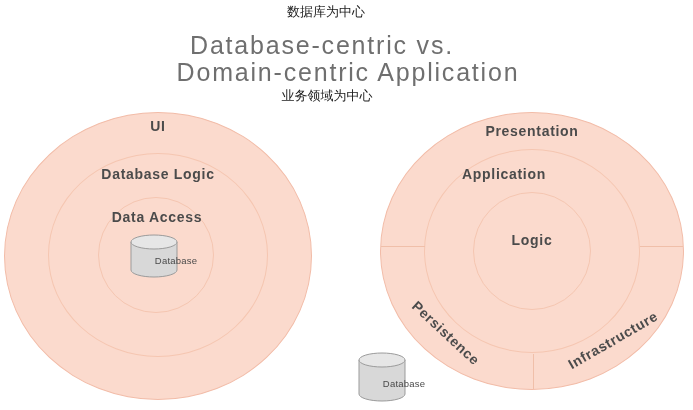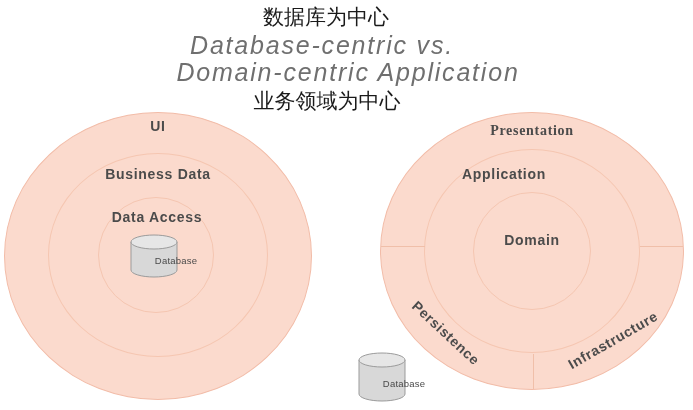--- a/index.html
+++ b/index.html
@@ -6,35 +6,34 @@
   body{
     width:693px;height:410px;position:relative;overflow:hidden;
     background:#ffffff;
     font-family:"Liberation Sans", sans-serif;
   }
 
   
   .cn-note{
     position:absolute;
     transform:translateX(-50%);
-    font-size:21px;
+    font-size:13px;
     color:#1a1a1a;
     white-space:nowrap;
     font-family:"Liberation Sans", sans-serif;
   }
 
   
   .title-line{
     position:absolute;
     transform:translateX(-50%);
     font-size:25px;
     letter-spacing:1.8px;
     color:#6f6f6f;
     white-space:nowrap;
-    font-style:italic;
   }
 
   
   .ring{
     position:absolute;
     border-radius:50%;
     box-sizing:border-box;
   }
   .ring.outer{
     background:#fbdacd;
@@ -89,44 +88,44 @@
 <div class="title-line" style="left:348px; top:58px;">Domain-centric Application</div>
 
 <div class="cn-note" style="left:327px; top:87px;font-family:Liberation Serif, serif;">业务领域为中心</div>
 
 <div>
   <div class="ring outer" style="left:4px; top:112px; width:308px; height:288px;"></div>
   <div class="ring inner" style="left:48px; top:153px; width:220px; height:204px;"></div>
   <div class="ring inner" style="left:98px; top:197px; width:116px; height:116px;"></div>
 
   <div class="ring-label" style="left:158px; top:126px;">UI</div>
-  <div class="ring-label" style="left:158px; top:174px;">Business Data</div>
+  <div class="ring-label" style="left:158px; top:174px;">Database Logic</div>
   <div class="ring-label" style="left:157px; top:217px;text-align:center;">Data Access</div>
 
   <div class="cyl" style="left:130px; top:234px; width:48px; height:44px;">
     <svg width="48" height="44" viewBox="0 0 48 44">
       <path d="M1,8 L1,36 A23,7 0 0 0 47,36 L47,8" fill="#d8d8d8" stroke="#9b9b9b" stroke-width="1"></path>
       <ellipse cx="24" cy="8" rx="23" ry="7" fill="#e6e6e6" stroke="#9b9b9b" stroke-width="1"></ellipse>
     </svg>
     <div class="cyl-label" style="top:26px;">Database</div>
   </div>
 </div>
 
 <div>
   <div class="ring outer" style="left:380px; top:112px; width:304px; height:278px;"></div>
   <div class="ring inner" style="left:424px; top:149px; width:216px; height:204px;"></div>
   <div class="ring inner" style="left:473px; top:192px; width:118px; height:118px;"></div>
 
   <div class="divider" style="left:381px; top:246px; width:44px; height:1px;"></div>
   <div class="divider" style="left:640px; top:246px; width:43px; height:1px;"></div>
   <div class="divider" style="left:533px; top:354px; width:1px; height:35px;"></div>
 
-  <div class="ring-label" style="left:532px; top:131px;font-family:Liberation Serif, serif;">Presentation</div>
+  <div class="ring-label" style="left:532px; top:131px;">Presentation</div>
   <div class="ring-label" style="left:504px; top:174px;">Application</div>
-  <div class="ring-label" style="left:532px; top:240px;">Domain</div>
+  <div class="ring-label" style="left:532px; top:240px;">Logic</div>
 
   <div class="ring-label rot-cw" style="left:446px; top:333px;">Persistence</div>
   <div class="ring-label rot-ccw" style="left:613px; top:340px;">Infrastructure</div>
 
   <div class="cyl" style="left:358px; top:352px; width:48px; height:50px;">
     <svg width="48" height="50" viewBox="0 0 48 50">
       <path d="M1,8 L1,42 A23,7 0 0 0 47,42 L47,8" fill="#d8d8d8" stroke="#9b9b9b" stroke-width="1"></path>
       <ellipse cx="24" cy="8" rx="23" ry="7" fill="#e6e6e6" stroke="#9b9b9b" stroke-width="1"></ellipse>
     </svg>
     <div class="cyl-label" style="top:31px;">Database</div>

